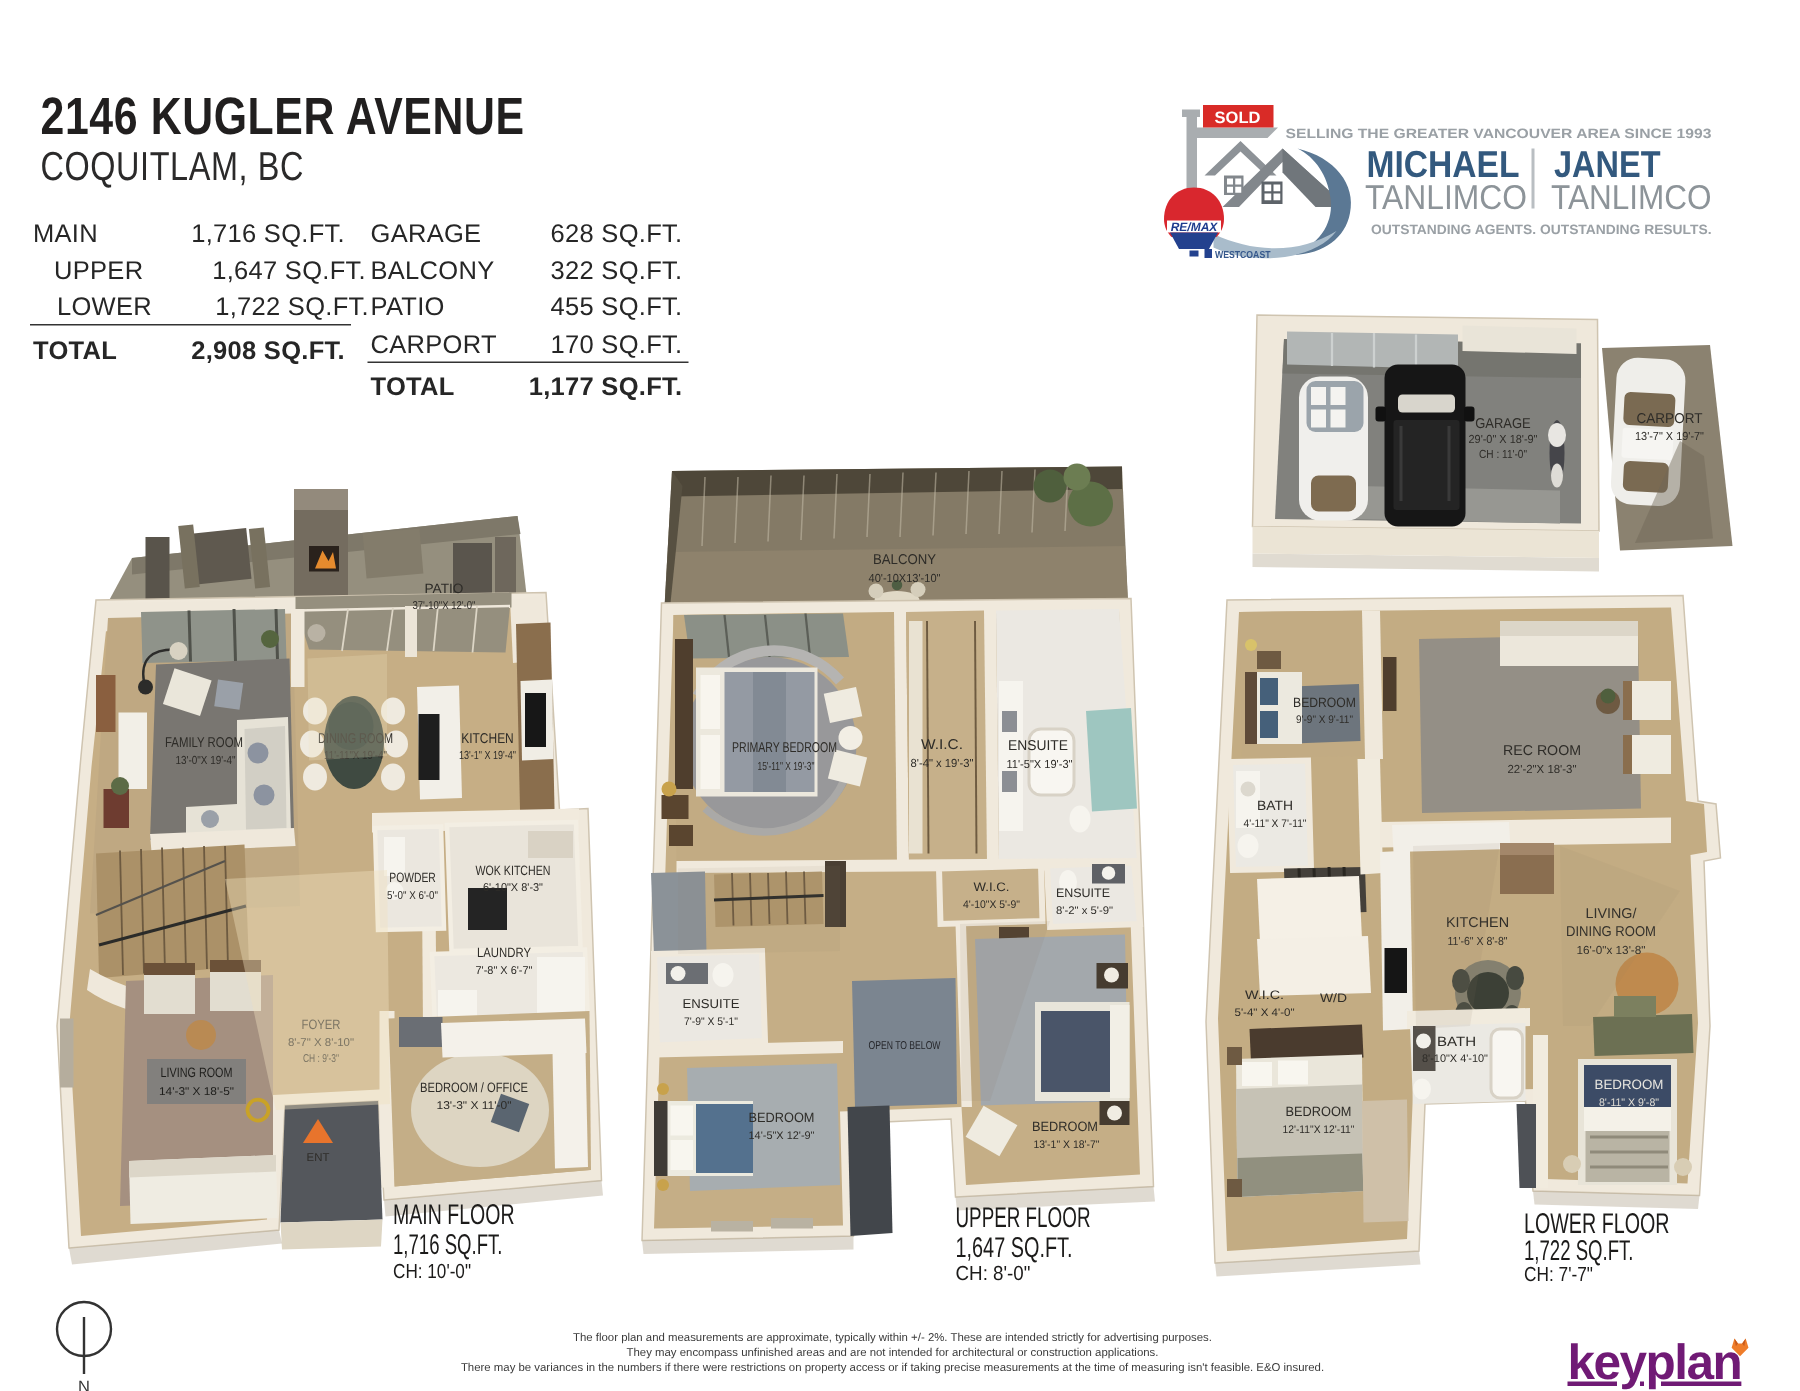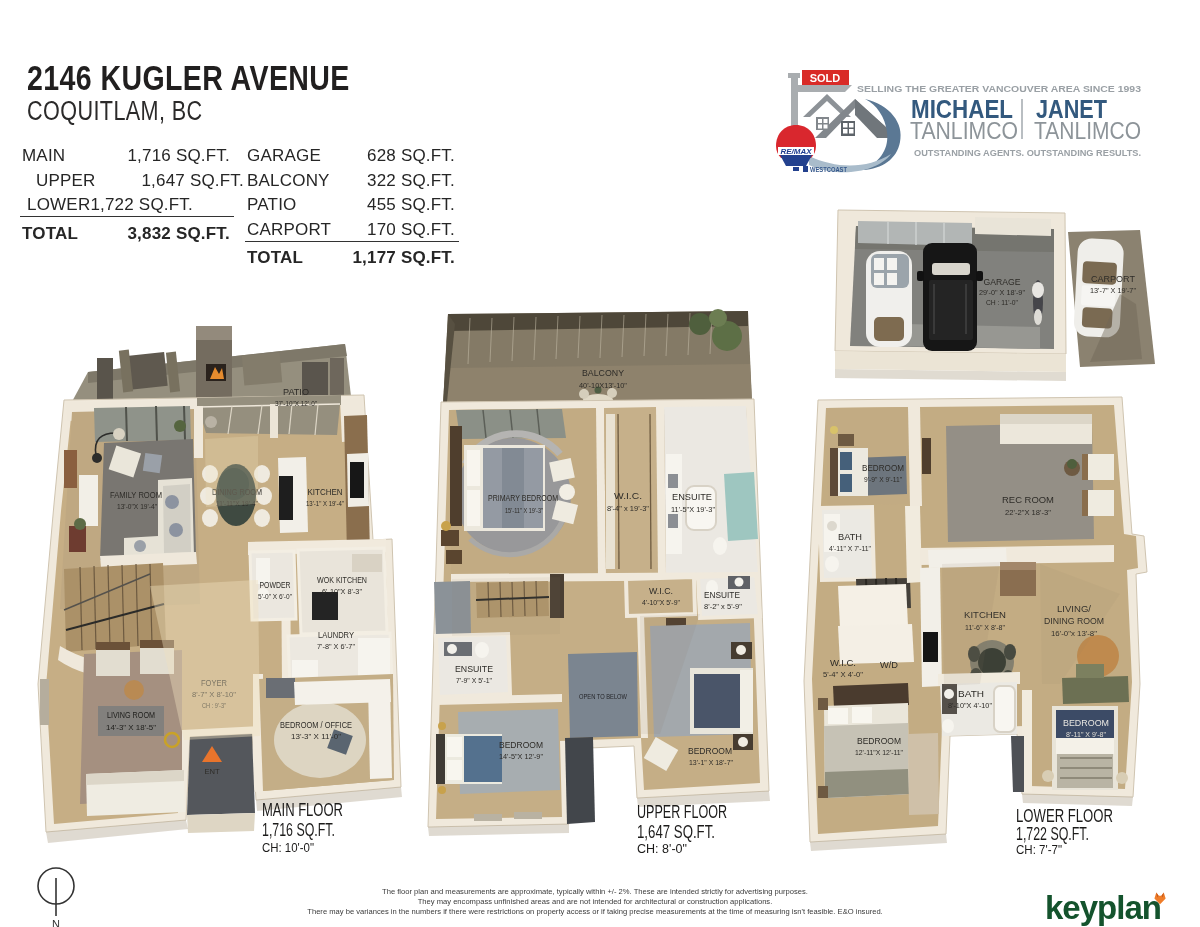--- a/index.html
+++ b/index.html
@@ -20,30 +20,30 @@
 <div class="row" style="left:22px;top:112px;width:208px;align-items:flex-end;">
       <span class="lbl">MAIN</span>
       <span class="val">1,716 SQ.FT.</span>
     </div>
 
 <div class="row" style="left:36px;top:137px;width:208px;">
       <span class="lbl">UPPER</span>
       <span class="val">1,647 SQ.FT.</span>
     </div>
 
-<div class="row" style="left:6px;top:161px;width:208px;justify-content:center;">
+<div class="row" style="left:38px;top:161px;width:208px;">
       <span class="lbl">LOWER</span>
       <span class="val">1,722 SQ.FT.</span>
     </div>
 
 <div class="abs" style="left:20px;top:182px;width:214px;height:1px;background:#333;"></div>
 
 <div class="row" style="left:22px;top:190px;width:208px;font-weight:bold;">
       <span class="lbl">TOTAL</span>
-      <span class="val">3,832 SQ.FT.</span>
+      <span class="val">2,908 SQ.FT.</span>
     </div>
 
 <div class="row" style="left:247px;top:112px;width:208px;">
       <span class="lbl">GARAGE</span>
       <span class="val">628 SQ.FT.</span>
     </div>
 
 <div class="row" style="left:247px;top:137px;width:208px;">
       <span class="lbl">BALCONY</span>
       <span class="val">322 SQ.FT.</span>
@@ -731,20 +731,20 @@
 </svg>
 
 <svg class="abs" style="left:30px;top:828px;" width="60" height="70" viewBox="0 0 60 70">
   <circle cx="26" cy="24" r="18" fill="none" stroke="#333" stroke-width="1.6"></circle>
   <line x1="26" y1="16" x2="26" y2="54" stroke="#333" stroke-width="1.6"></line>
   <text x="22" y="66" font-size="11" fill="#333" font-family="Liberation Sans,sans-serif">N</text>
 </svg>
 
 <div class="abs" style="left:250px;top:853px;width:690px;text-align:center;font-size:7.6px;color:#3a3a3a;line-height:10px;">The floor plan and measurements are approximate, typically within +/- 2%. These are intended strictly for advertising purposes.<br>They may encompass unfinished areas and are not intended for architectural or construction applications.<br>There may be variances in the numbers if there were restrictions on property access or if taking precise measurements at the time of measuring isn't feasible. E&amp;O insured.</div>
 
-<div class="abs" style="left:1045px;top:855px;font-size:33px;color:#14532d;font-weight:bold;letter-spacing:-1px;">keyplan</div>
+<div class="abs" style="left:1045px;top:855px;font-size:33px;color:#701a75;font-weight:bold;letter-spacing:-1px;text-decoration:underline;">keyplan</div>
 
 <svg class="abs" style="left:1153px;top:857px;" width="15" height="15" viewBox="0 0 16 16">
   <path d="M 1.5 8 L 3.5 1.5 L 6 5 L 9 5 L 11.5 1.5 L 13.5 8 L 7.5 14 Z" fill="#ef7d2a"></path>
   <path d="M 3.5 1.5 L 6 5 L 4.5 7 Z" fill="#c85a1b"></path>
   <path d="M 11.5 1.5 L 9 5 L 10.5 7 Z" fill="#c85a1b"></path>
 </svg>
 </div>
 
 </body></html>

